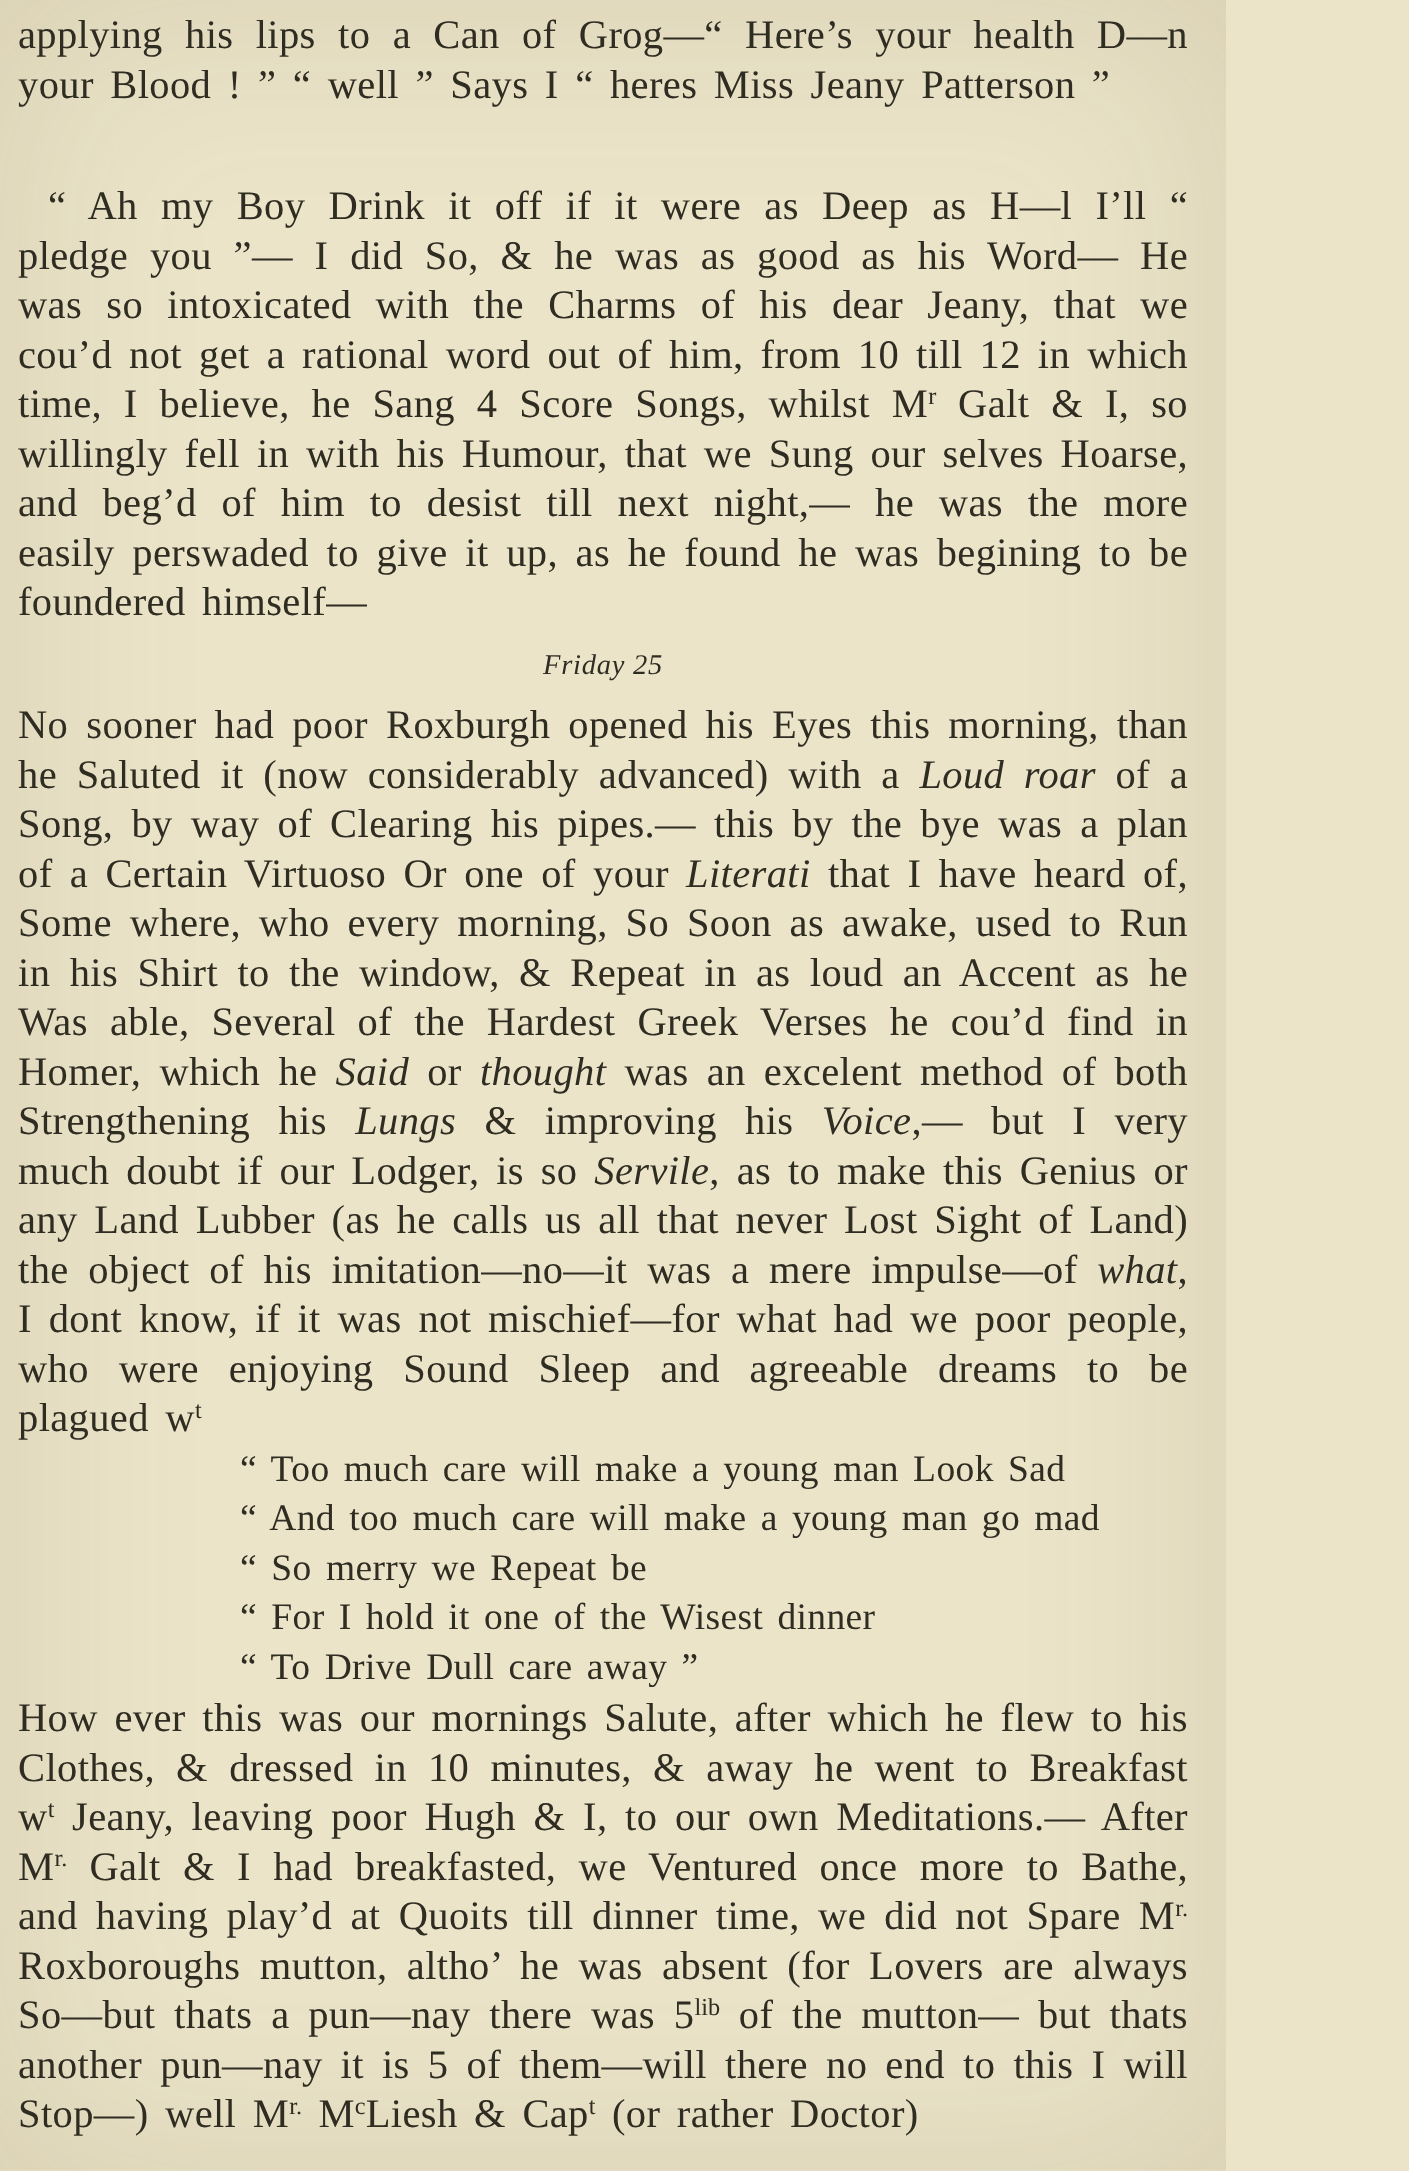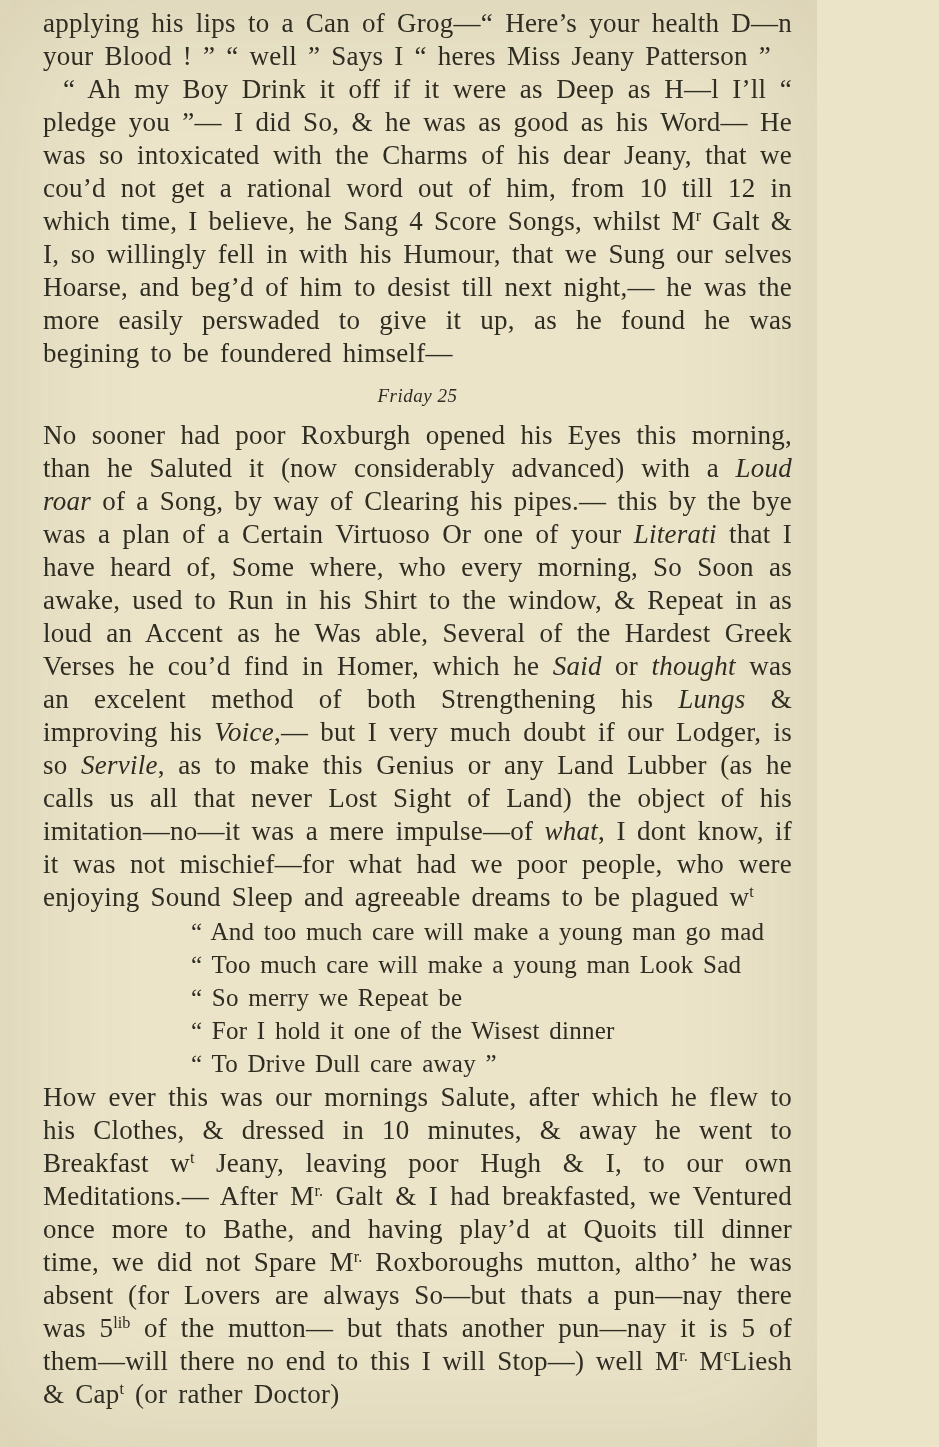--- a/index.html
+++ b/index.html
@@ -11,36 +11,37 @@
     padding:0;
     width:939px;
     height:1447px;
     overflow:hidden;
     background:var(--bg);
   }
   .page{
     box-sizing:border-box;
     width:817px;
     height:1447px;
-    padding:7px 25px 0 43px;
+    padding:7px 25px 0 12px;
     background:var(--bg);
     box-shadow:inset 0 0 140px rgba(120,100,55,0.16);
     color:var(--ink);
     font-family:"Liberation Serif","DejaVu Serif",serif;
   }
   p.para{
     margin:0;
     font-size:27px;
     line-height:33px;
     text-align:justify;
     letter-spacing:0.25px;
     word-spacing:4px;
   }
   p.para.indent{
     text-indent:20px;
+    margin-top:48px;
   }
   p.heading{
     margin:9px 0 7px 0;
     font-size:19px;
     line-height:33px;
     text-align:center;
     font-style:italic;
     letter-spacing:0.5px;
   }
   .verse{
@@ -65,20 +66,20 @@
 </style>
 </head>
 <body>
 
 <div class="page" id="page">
     <p class="para"><span>applying his lips to a Can of Grog—“ Here’s your health D—n your Blood ! ” “ well ” Says I “ heres Miss Jeany Patterson ”</span></p>
     <p class="para indent"><span>“ Ah my Boy Drink it off if it were as Deep as H—l I’ll “ pledge you ”— I did So, &amp; he was as good as his Word— He was so intoxicated with the Charms of his dear Jeany, that we cou’d not get a rational word out of him, from 10 till 12 in which time, I believe, he Sang 4 Score Songs, whilst M</span><sup>r</sup><span> Galt &amp; I, so willingly fell in with his Humour, that we Sung our selves Hoarse, and beg’d of him to desist till next night,— he was the more easily perswaded to give it up, as he found he was begining to be foundered himself—</span></p>
     <p class="heading"><i>Friday 25</i></p>
     <p class="para"><span>No sooner had poor Roxburgh opened his Eyes this morning, than he Saluted it (now considerably advanced) with a </span><i>Loud roar</i><span> of a Song, by way of Clearing his pipes.— this by the bye was a plan of a Certain Virtuoso Or one of your </span><i>Literati</i><span> that I have heard of, Some where, who every morning, So Soon as awake, used to Run in his Shirt to the window, &amp; Repeat in as loud an Accent as he Was able, Several of the Hardest Greek Verses he cou’d find in Homer, which he </span><i>Said</i><span> or </span><i>thought</i><span> was an excelent method of both Strengthening his </span><i>Lungs</i><span> &amp; improving his </span><i>Voice</i><span>,— but I very much doubt if our Lodger, is so </span><i>Servile</i><span>, as to make this Genius or any Land Lubber (as he calls us all that never Lost Sight of Land) the object of his imitation—no—it was a mere impulse—of </span><i>what</i><span>, I dont know, if it was not mischief—for what had we poor people, who were enjoying Sound Sleep and agreeable dreams to be plagued w</span><sup>t</sup></p>
     <div class="verse">
+      <div class="verse-line">“ Too much care will make a young man Look Sad</div>
       <div class="verse-line">“ And too much care will make a young man go mad</div>
-      <div class="verse-line">“ Too much care will make a young man Look Sad</div>
       <div class="verse-line">“ So merry we Repeat be</div>
       <div class="verse-line">“ For I hold it one of the Wisest dinner</div>
       <div class="verse-line">“ To Drive Dull care away ”</div>
     </div>
     <p class="para"><span>How ever this was our mornings Salute, after which he flew to his Clothes, &amp; dressed in 10 minutes, &amp; away he went to Breakfast w</span><sup>t</sup><span> Jeany, leaving poor Hugh &amp; I, to our own Meditations.— After M</span><sup>r.</sup><span> Galt &amp; I had breakfasted, we Ventured once more to Bathe, and having play’d at Quoits till dinner time, we did not Spare M</span><sup>r.</sup><span> Roxboroughs mutton, altho’ he was absent (for Lovers are always So—but thats a pun—nay there was 5</span><sup>lib</sup><span> of the mutton— but thats another pun—nay it is 5 of them—will there no end to this I will Stop—) well M</span><sup>r.</sup><span> M</span><sup>c</sup><span>Liesh &amp; Cap</span><sup>t</sup><span> (or rather Doctor)</span></p>
   </div>
 
 </body></html>

